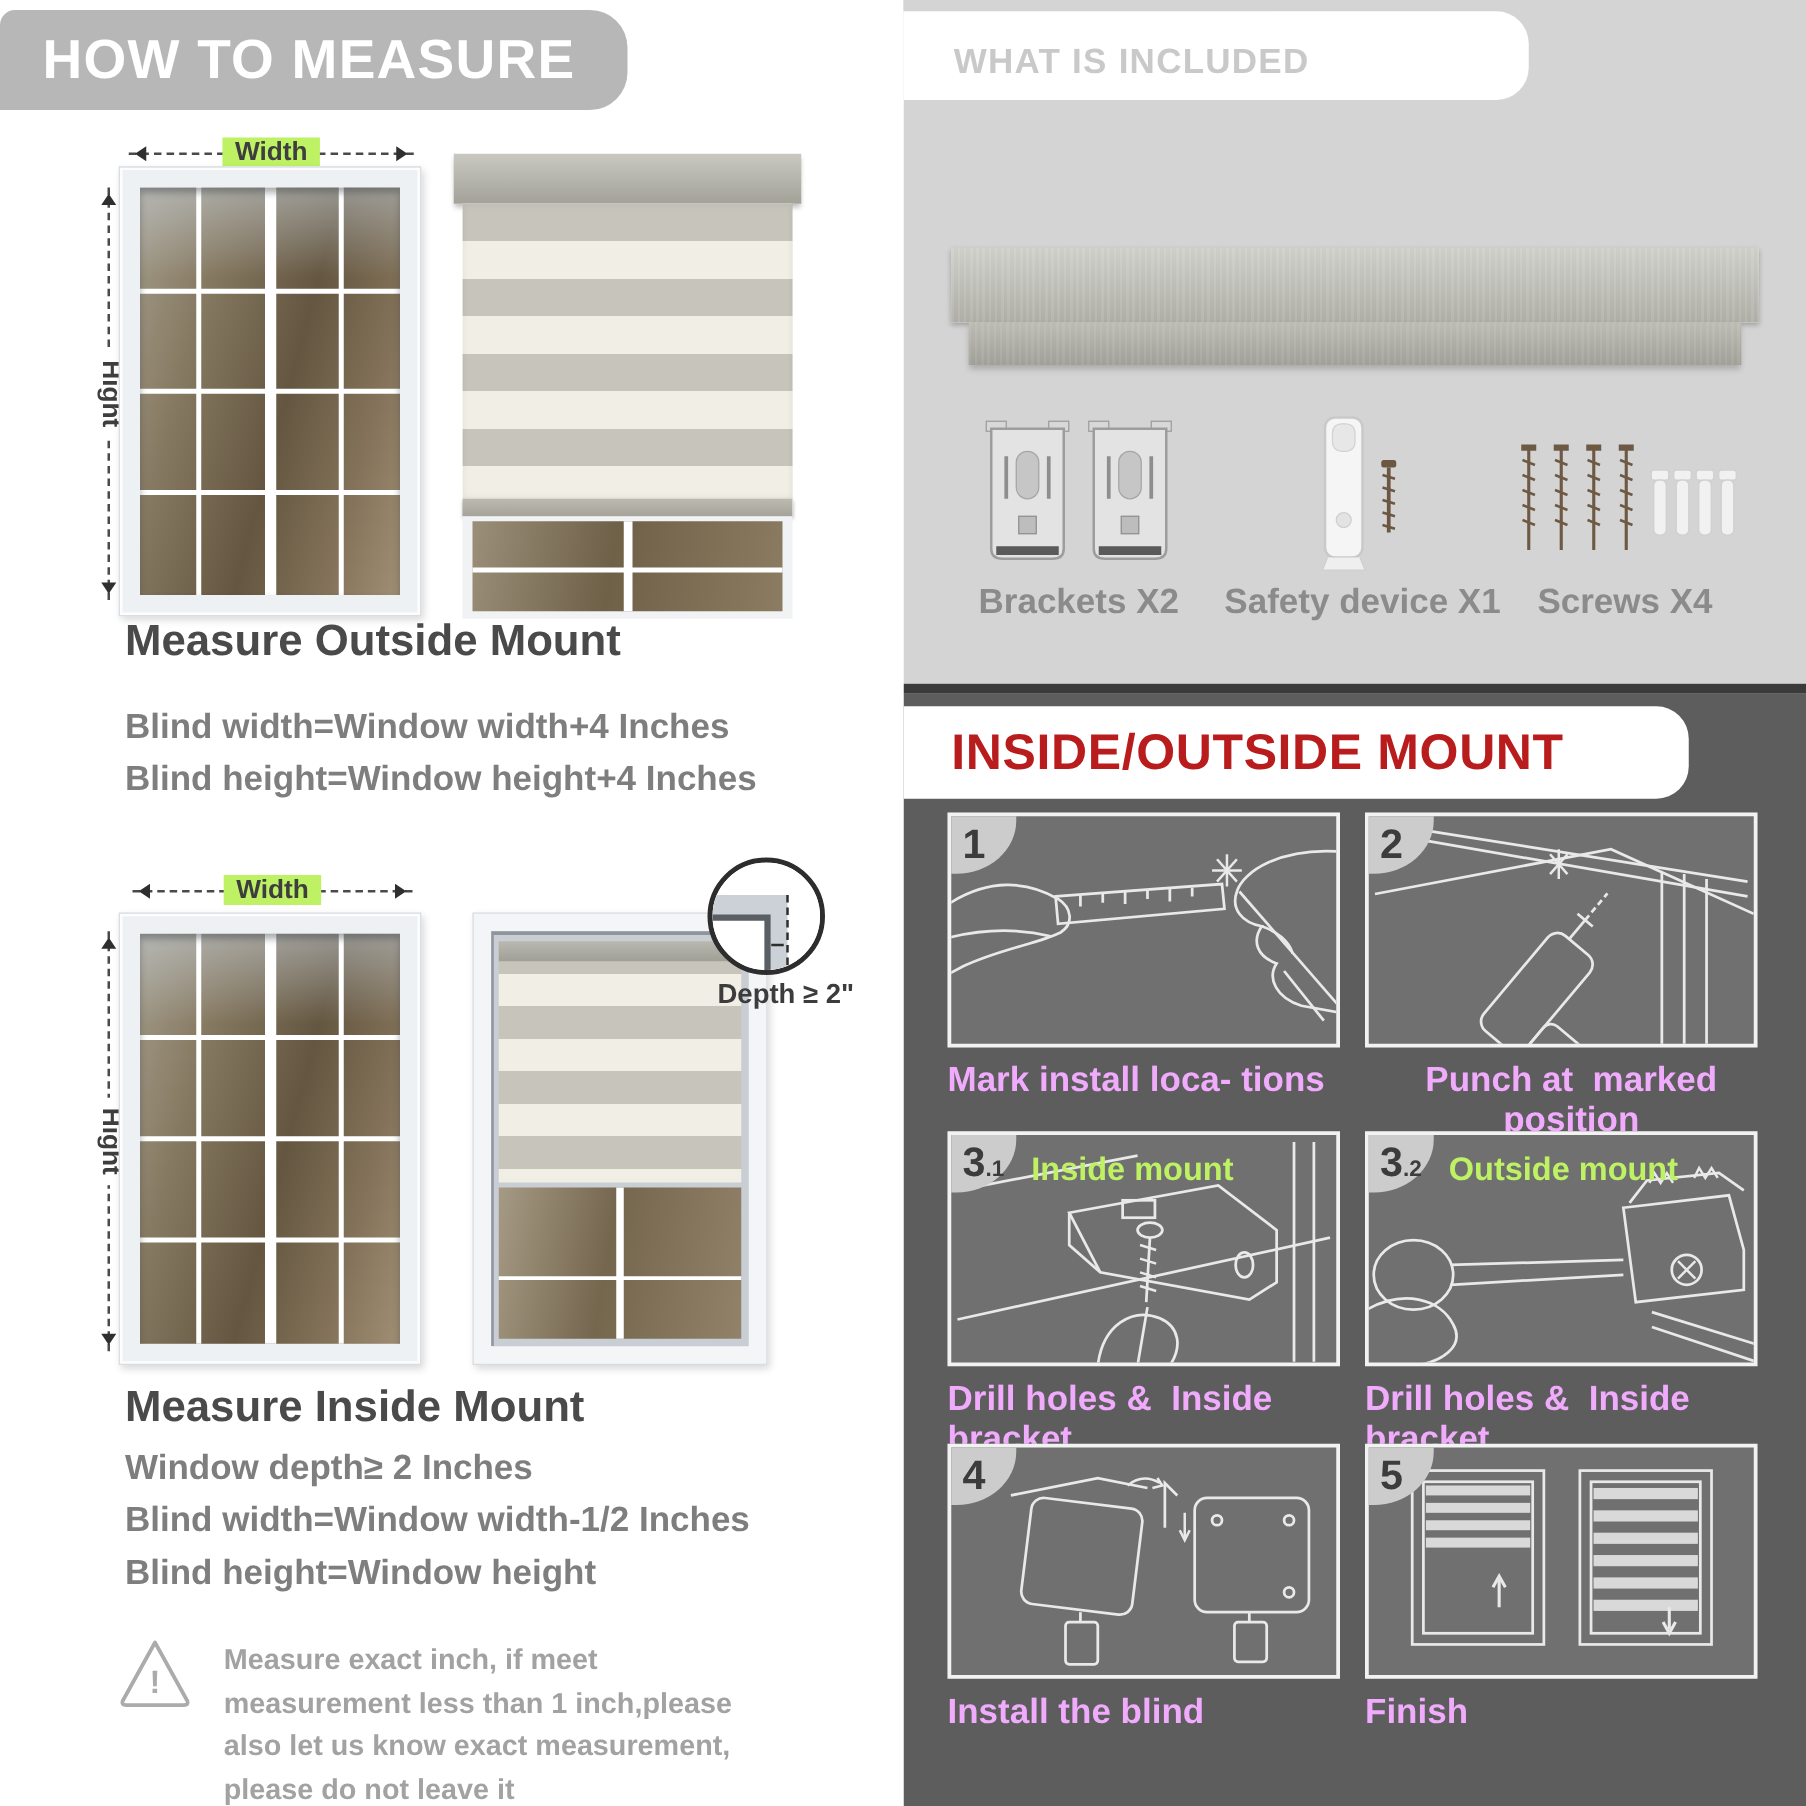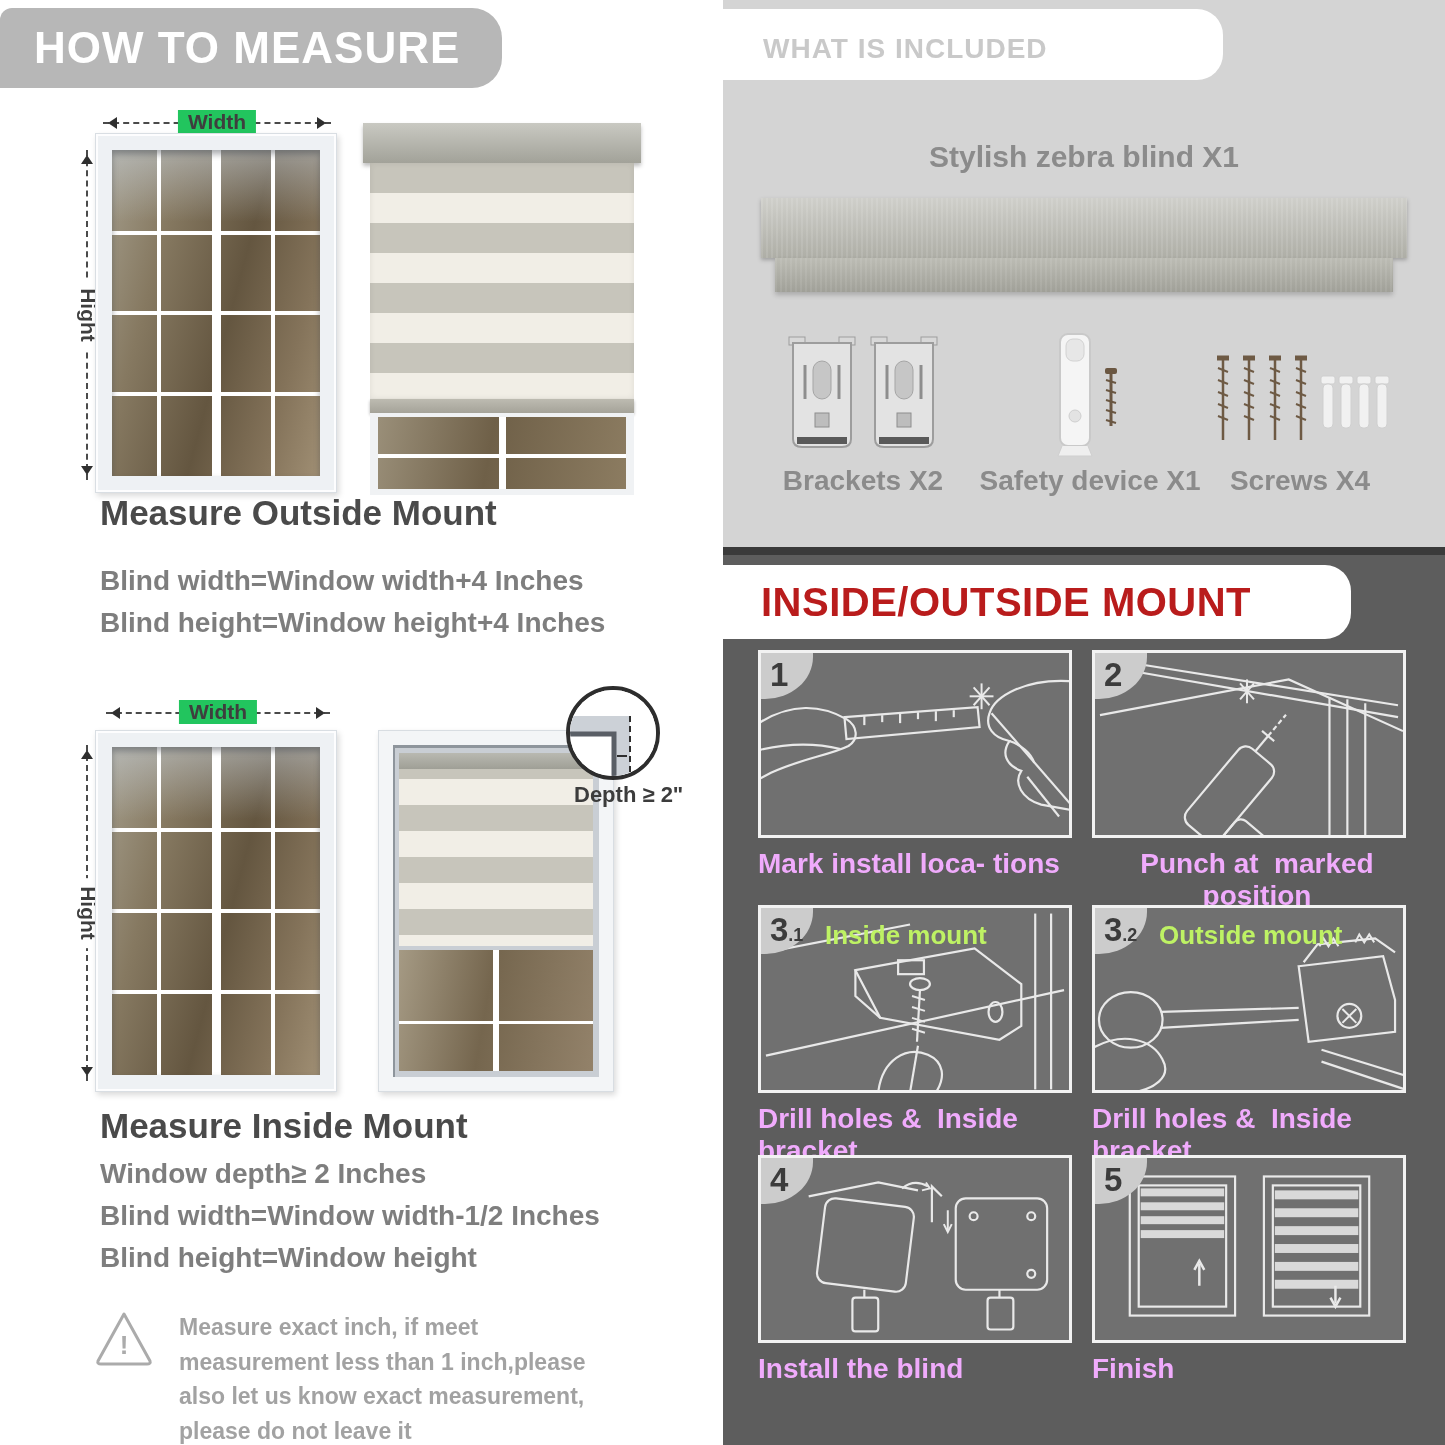--- a/index.html
+++ b/index.html
@@ -53,21 +53,21 @@
     background:
       linear-gradient(#fff,#fff) 50% 0/6px 100% no-repeat,
       linear-gradient(#fff,#fff) 0 60%/100% 3px no-repeat,
       linear-gradient(100deg,#a59a84 0%,#75664e 45%,#93826a 100%);}
 
   
   .harrow{height:0;border-top:2px dashed #4a4a4a;}
   .harrow::before{content:"";position:absolute;left:-1px;top:-7px;border:6px solid transparent;border-right:9px solid #2f2f2f;}
   .harrow::after{content:"";position:absolute;right:-1px;top:-7px;border:6px solid transparent;border-left:9px solid #2f2f2f;}
   .harrow .lbl{position:absolute;top:-14px;left:50%;transform:translateX(-50%);
-    background:#22c55e;padding:0 10px;font-size:21px;font-weight:bold;color:#3e3e3e;}
+    background:#bef264;padding:0 10px;font-size:21px;font-weight:bold;color:#3e3e3e;}
   .varrow{width:0;border-left:2px dashed #4a4a4a;}
   .varrow::before{content:"";position:absolute;top:-1px;left:-7px;border:6px solid transparent;border-bottom:9px solid #2f2f2f;}
   .varrow::after{content:"";position:absolute;bottom:-1px;left:-7px;border:6px solid transparent;border-top:9px solid #2f2f2f;}
   .varrow .vlbl{position:absolute;top:50%;left:-12px;transform:translateY(-50%);
     writing-mode:vertical-rl;background:#fff;padding:8px 0;font-size:21px;font-weight:bold;color:#3e3e3e;}
 
   .sec-head{font-size:35px;font-weight:bold;color:#4a4a4a;}
   .sec-line{font-size:28px;font-weight:bold;color:#7e7e7e;}
 
   .callout{border-radius:50%;border:4px solid #2d2d2d;background:#fff;overflow:hidden;z-index:6;}
@@ -177,21 +177,20 @@
     <svg width="58" height="56" viewBox="0 0 58 56">
       <path d="M29,4 L55,51 Q56,54 52,54 L6,54 Q2,54 3,51 Z" fill="none" stroke="#ababab" stroke-width="3" stroke-linejoin="round"></path>
       <text x="29" y="44" text-anchor="middle" font-size="26" font-weight="bold" fill="#ababab" font-family="Liberation Sans, sans-serif">!</text>
     </svg>
     <div class="warn-text">Measure exact inch, if meet measurement less than 1 inch,please also let us know exact measurement, please do not leave it</div>
   </div>
 
   <div class="abs right-topstrip"></div>
   <div class="abs right-light">
     <div class="abs included-header">WHAT IS INCLUDED</div>
-    <div class="abs product-lbl">Stylish zebra blind X1</div>
     <div class="abs headrail"></div>
     <div class="abs headrail2"></div>
 
     <div class="abs" style="left:64px;top:335px;width:152px;height:122px;">
       <svg width="152" height="122" viewBox="0 0 152 122">
         <g>
           <rect x="2" y="2" width="16" height="8" fill="#d8d8d8" stroke="#9d9d9d"></rect>
           <rect x="52" y="2" width="16" height="8" fill="#d8d8d8" stroke="#9d9d9d"></rect>
           <path d="M6,8 h58 v96 q0,8 -9,8 h-40 q-9,0 -9,-8 Z" fill="#e3e3e3" stroke="#9d9d9d" stroke-width="2"></path>
           <rect x="26" y="26" width="18" height="38" rx="9" fill="#c6c6c6" stroke="#a5a5a5"></rect>

